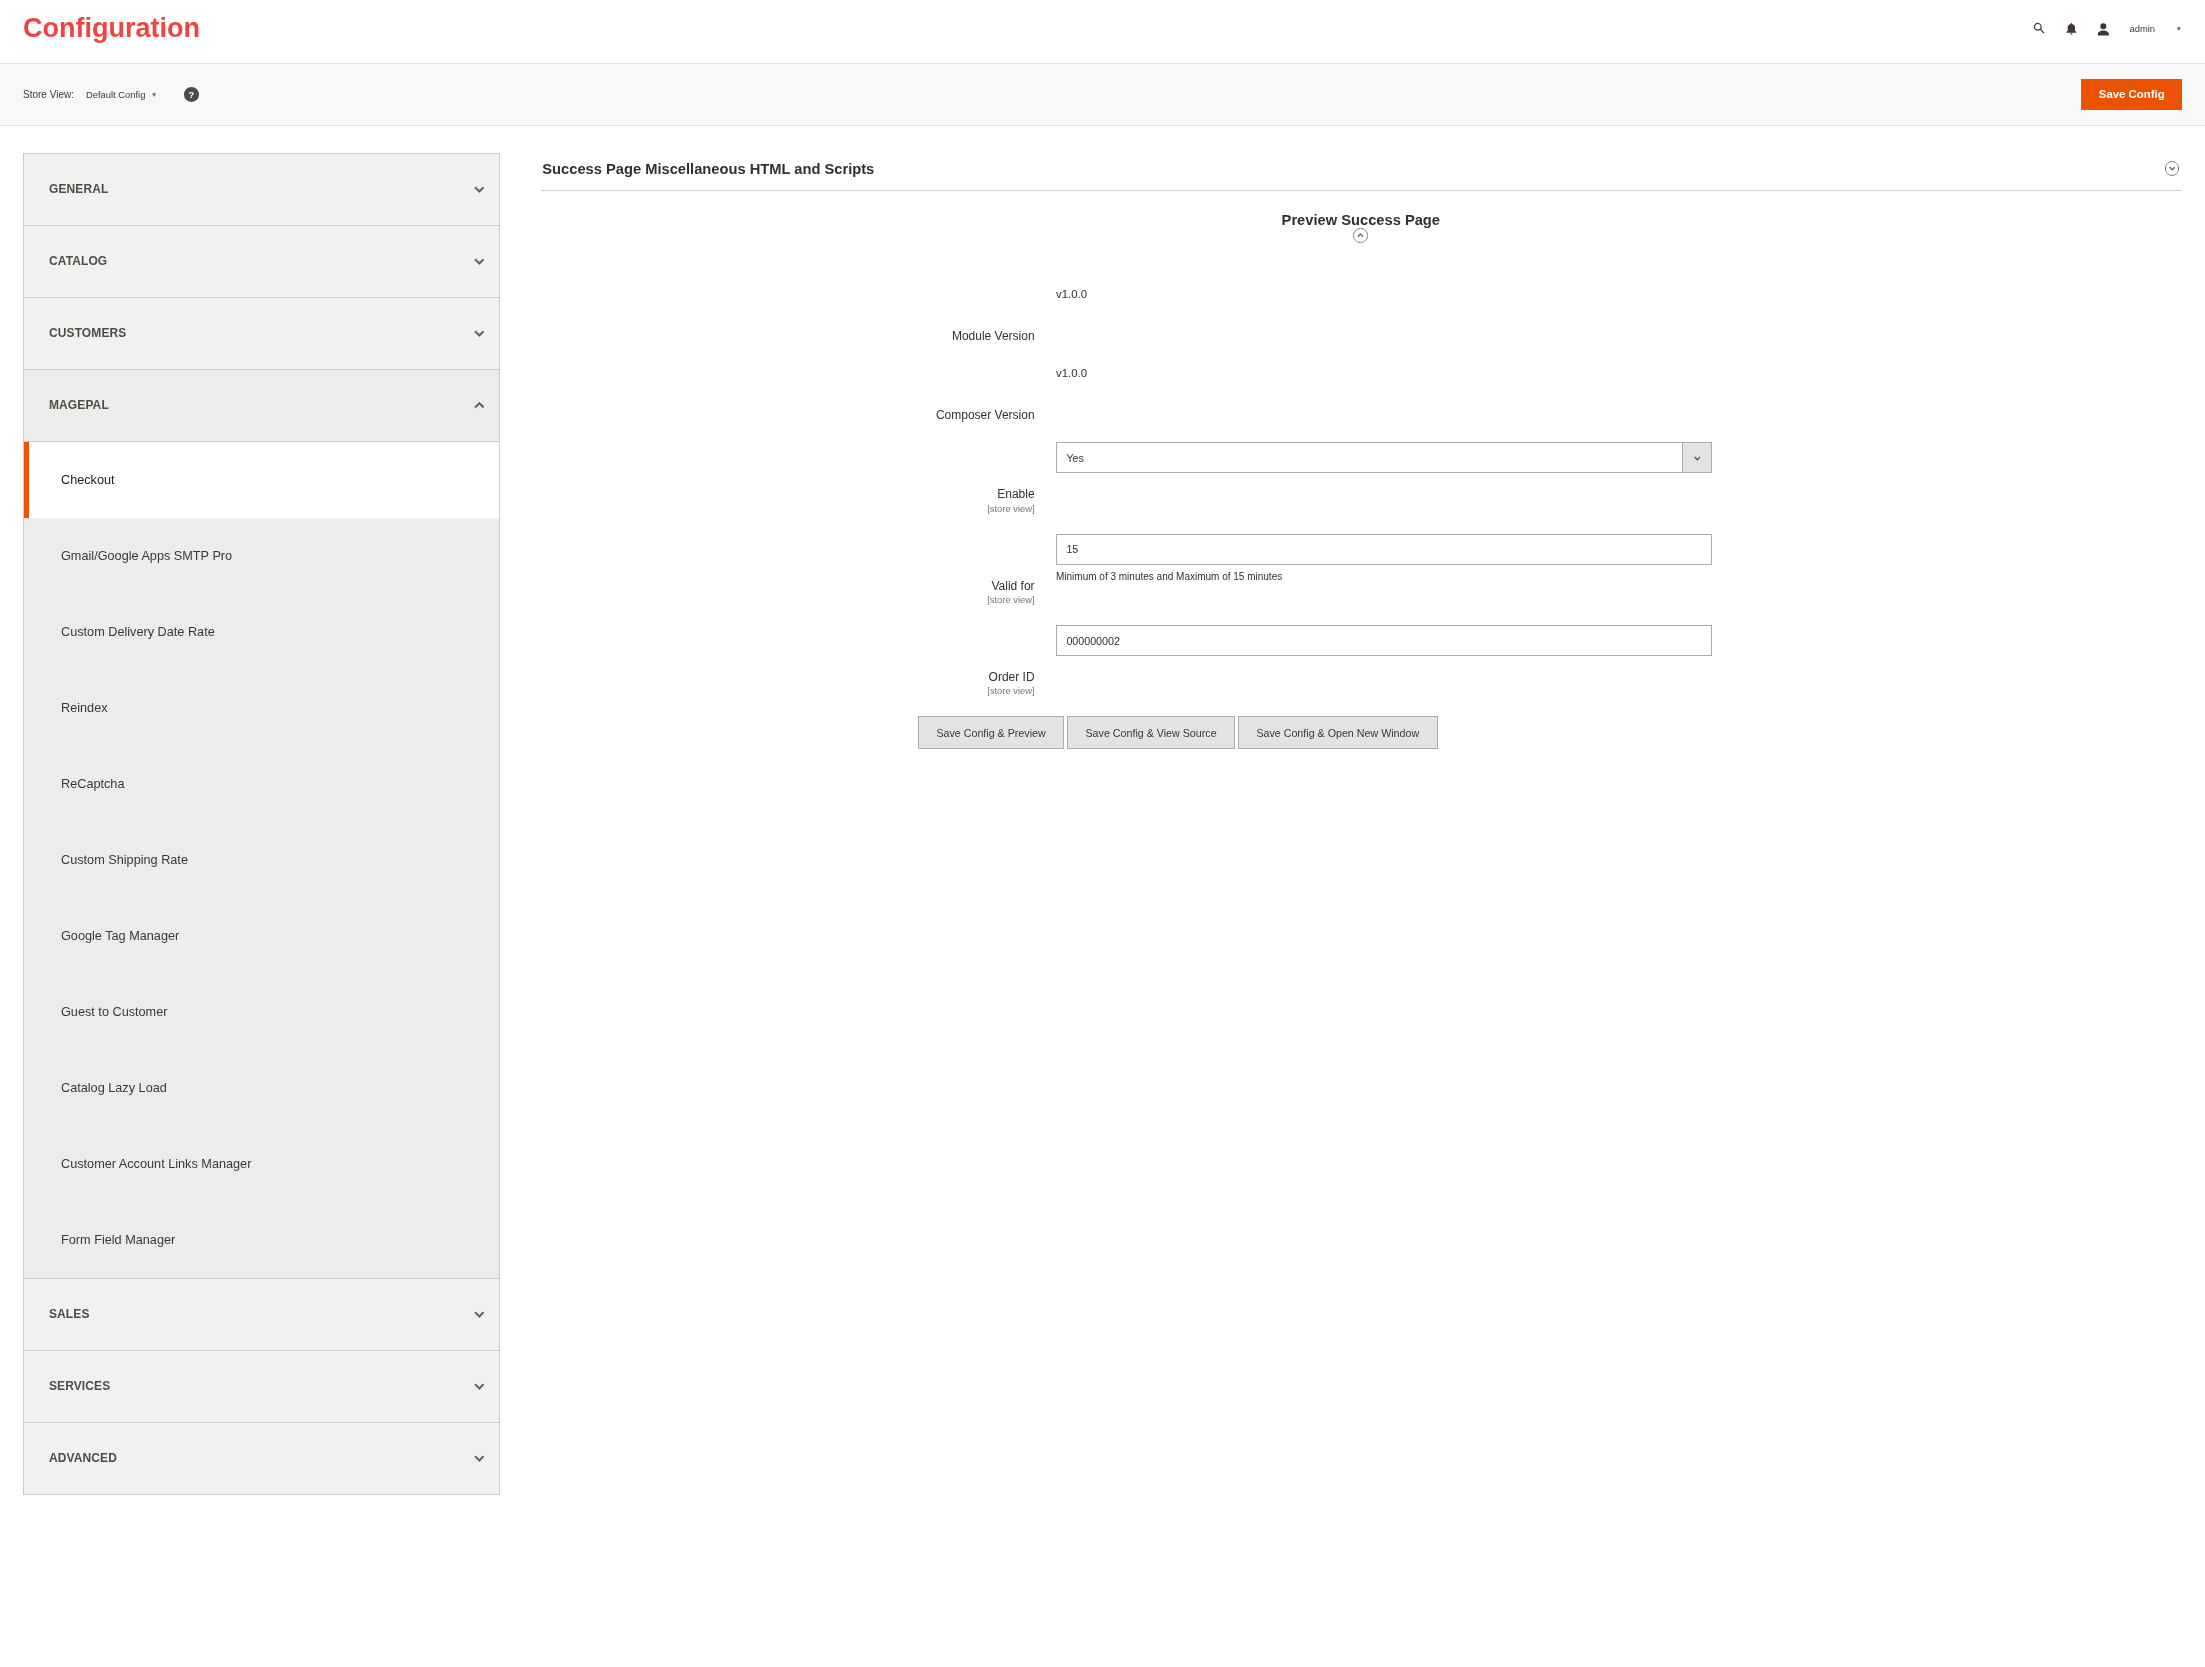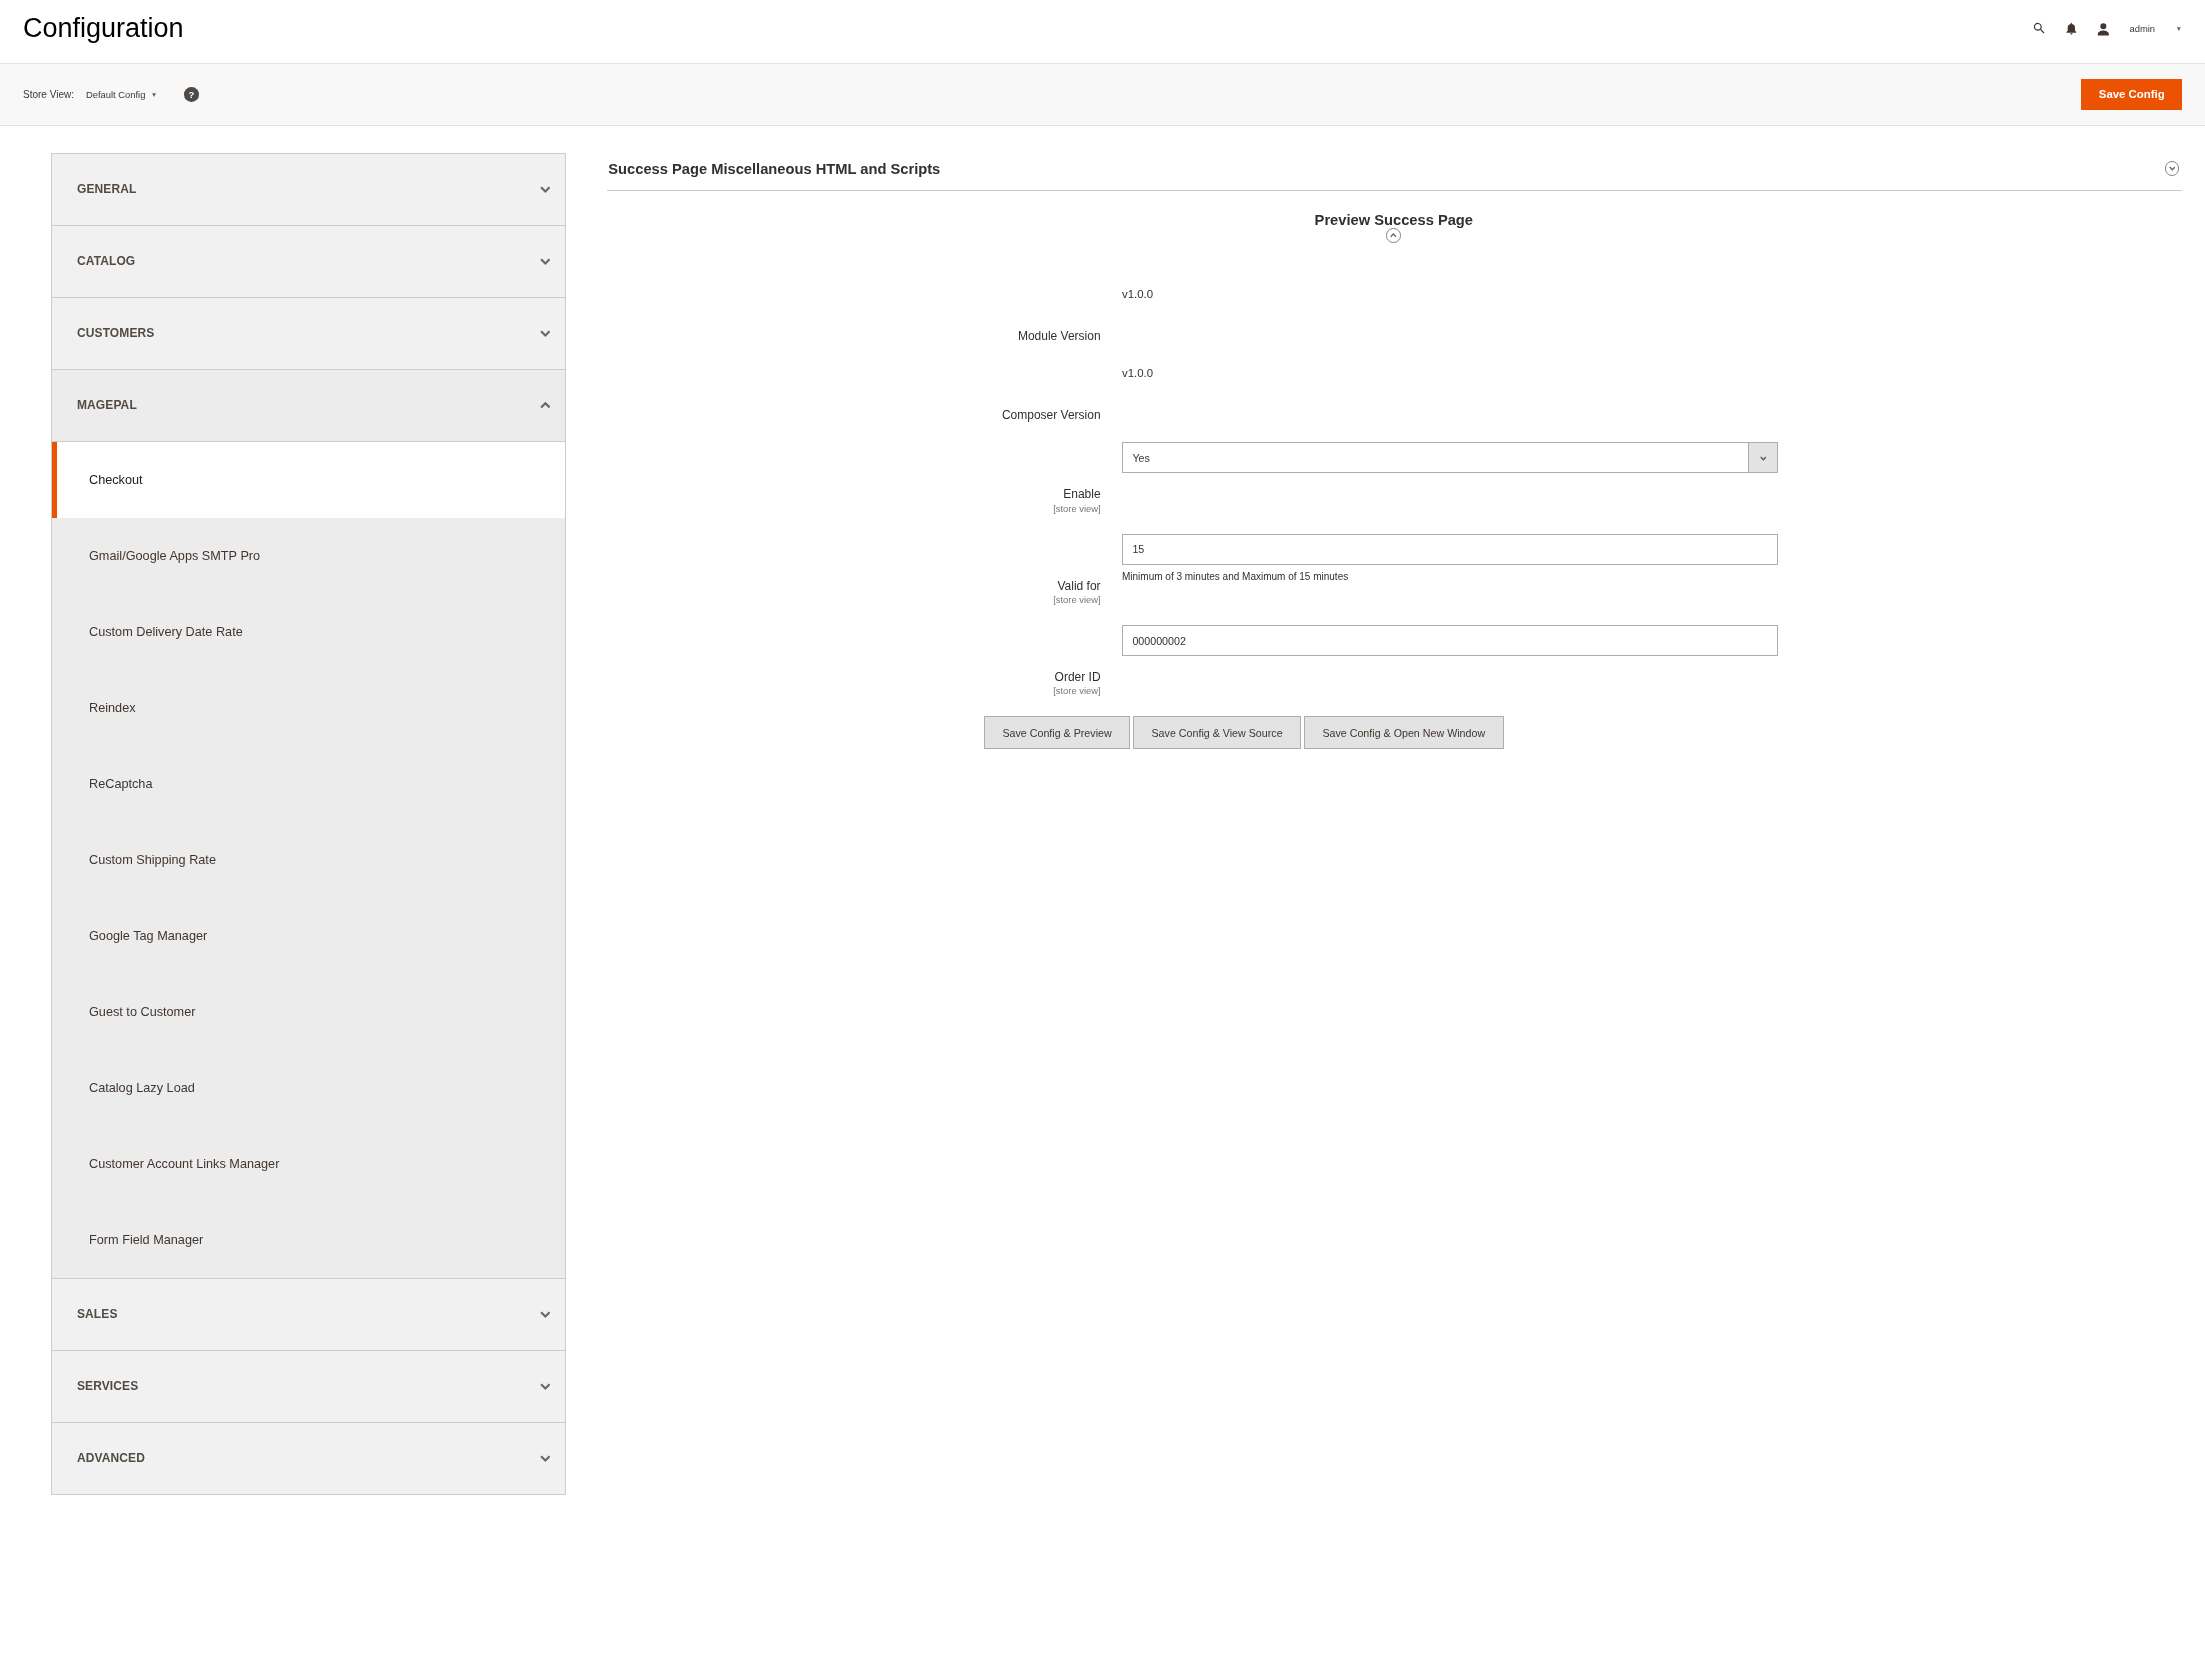--- a/index.html
+++ b/index.html
@@ -10,22 +10,22 @@
     background: #fff;
   }
   .page-header {
     display: flex;
     align-items: center;
     justify-content: space-between;
     padding: 13.4px 23px 19px 23px;
   }
   .page-title {
     font-size: 27px;
-    font-weight: 400;
-    color: #000000;
+    font-weight: 700;
+    color: #ef4444;
   }
   .header-actions {
     display: flex;
     align-items: center;
     gap: 17.4px;
   }
   .header-icon {
     width: 14.7px;
     height: 14.7px;
     fill: #41362f;
@@ -92,25 +92,24 @@
     padding: 9.4px 17.4px;
     cursor: pointer;
   }
   .columns {
     display: flex;
     padding: 27px 23px 23px 23px;
     gap: 41px;
     align-items: flex-start;
   }
   .sidebar {
-    width: 515px;
+    width: 477px;
     flex: none;
     border: 0.7px solid #ccc;
     background: #86efac;
-    margin-left: 28px;
   }
   .sidebar-section {
     border-bottom: 0.7px solid #ccc;
   }
   .sidebar-section:last-child { border-bottom:none; }
   .sidebar-section-header {
     padding: 0 14.7px 0 23px;
     height: 71px;
     display: flex;
     align-items: center;

